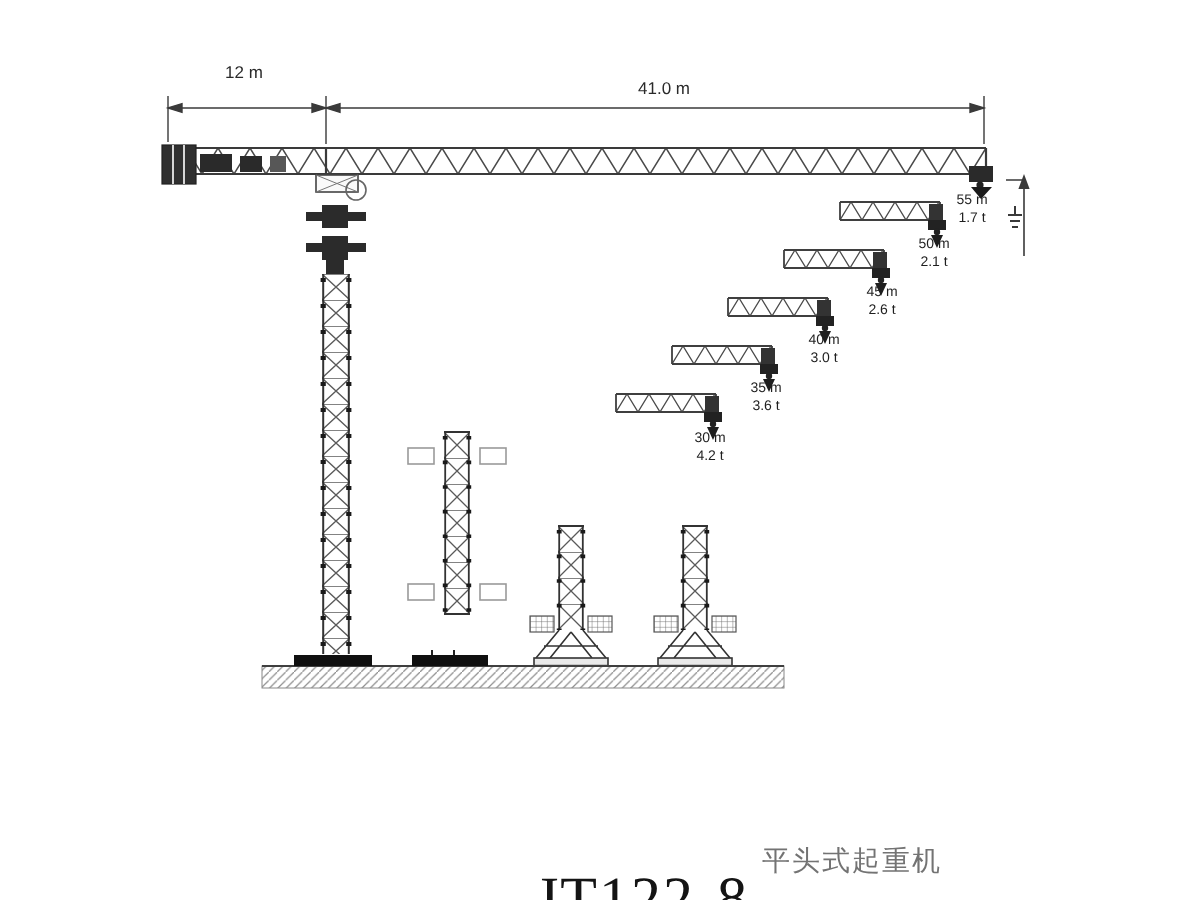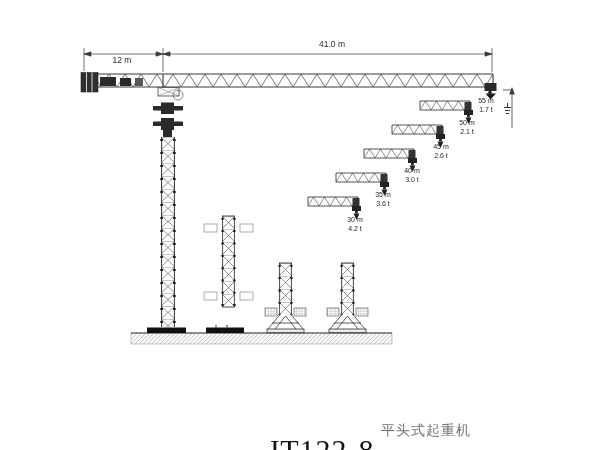--- a/index.html
+++ b/index.html
@@ -142,21 +142,21 @@
 
     <g stroke="#3a3a3a" stroke-width="0.8" fill="none">
       <path d="M512,90 V128 M503,90 H512"></path>
       <polygon points="512,87 509.2,94.5 514.8,94.5" fill="#3a3a3a" stroke="none"></polygon>
       <g>
         <path d="M507.5,103 V107 M504,107.5 H511 M505,110.5 H510 M506,113.5 H509" stroke-width="1"></path>
       </g>
     </g>
   </svg>
 
-  <div class="dim" style="left:100px;top:56px;width:44px">12 m</div>
+  <div class="dim" style="left:100px;top:32px;width:44px">12 m</div>
   <div class="dim" style="left:306px;top:40px;width:52px">41.0 m</div>
 
   <div class="cfg" style="left:466px;top:97px">
     <span>55 m</span>
     <span>1.7 t</span>
   </div>
   <div class="cfg" style="left:447px;top:119px">
     <span>50 m</span>
     <span>2.1 t</span>
   </div>

